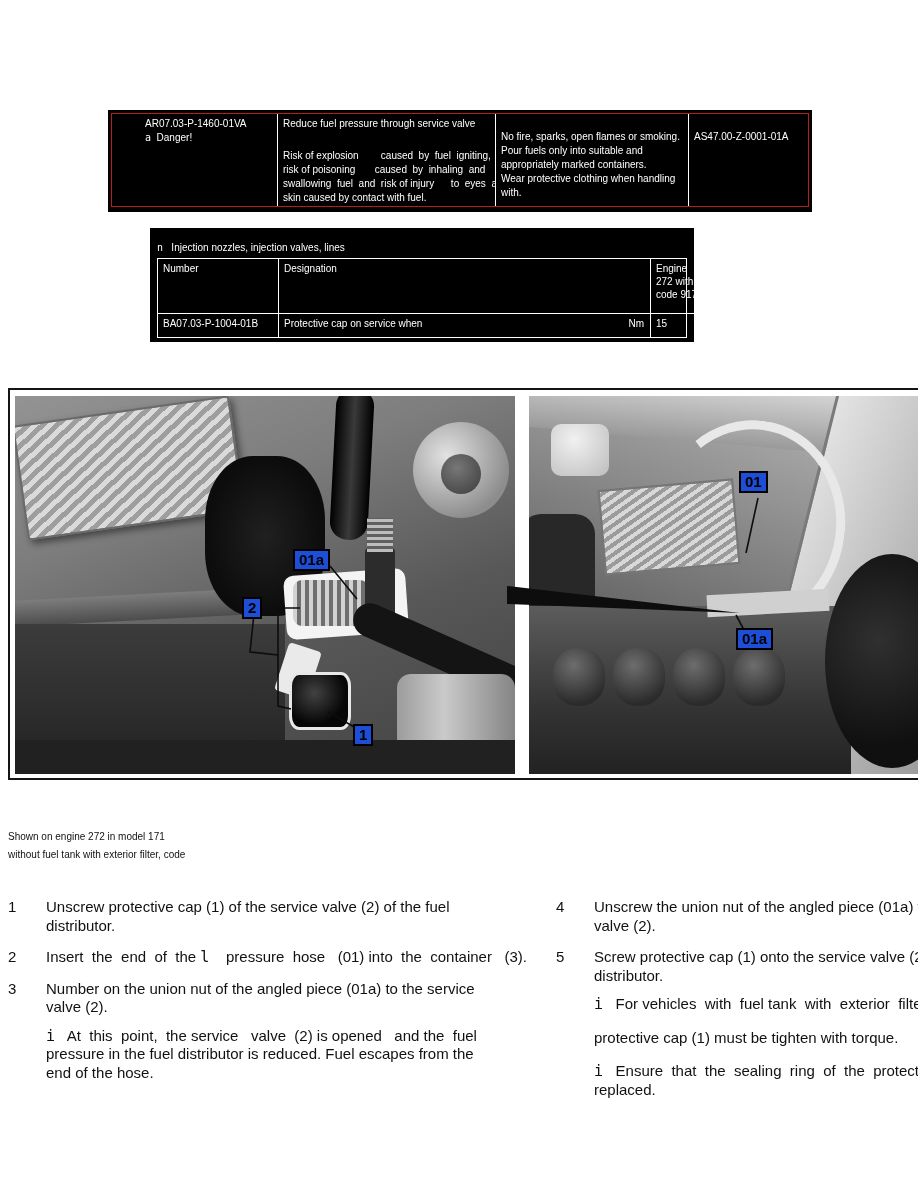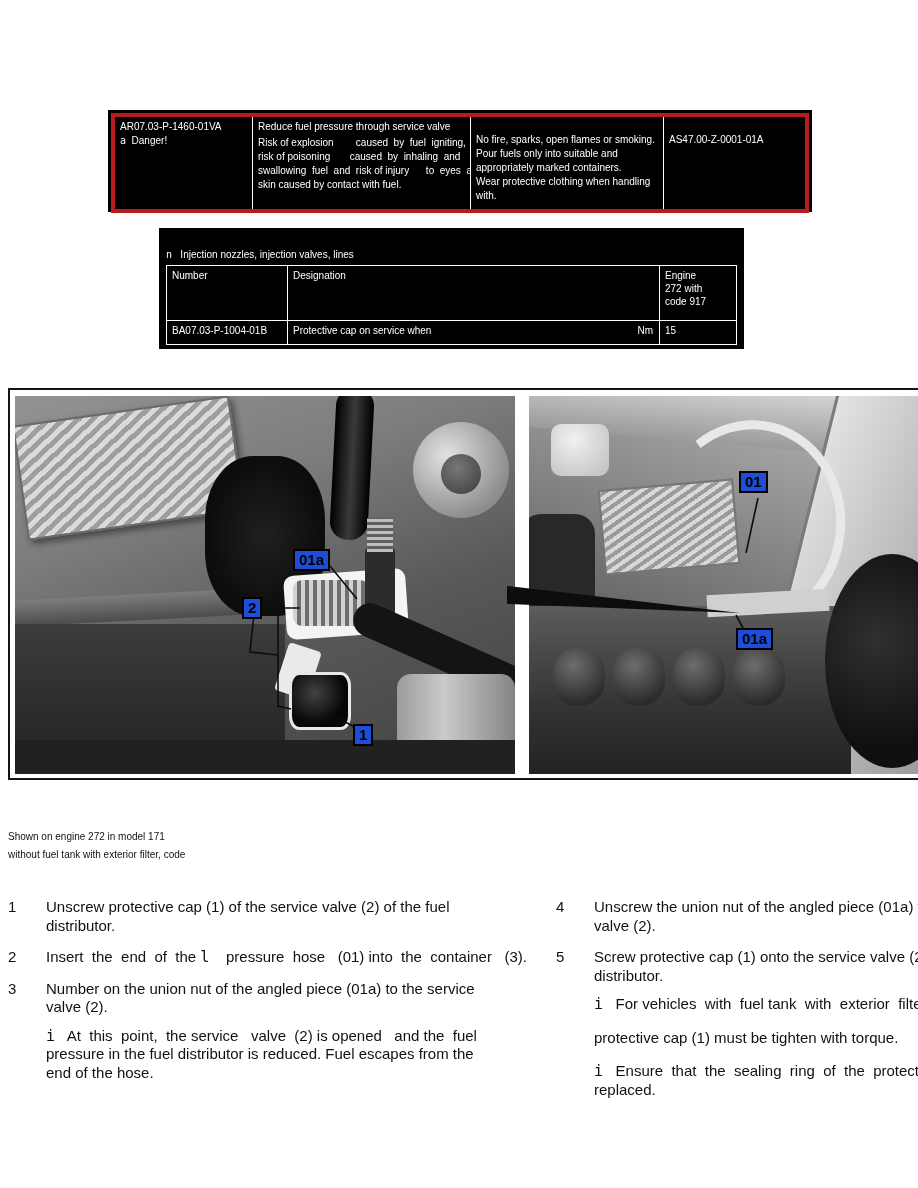--- a/index.html
+++ b/index.html
@@ -5,27 +5,27 @@
   html,body{margin:0;padding:0;background:#fff;}
   #page{position:relative;width:918px;height:1188px;background:#fff;overflow:hidden;
         font-family:"Liberation Sans",sans-serif;color:#111;}
   .ln{white-space:pre;}
   .sym{font-family:"DejaVu Sans Mono",monospace;}
 
   
   .blk{position:absolute;background:#000;color:#fff;}
   .t1wrap{left:108px;top:110px;width:704px;height:102px;padding:3px 3px 7px 3px;box-sizing:border-box;}
   .t1{display:grid;grid-template-columns:138px 218px 193px 1fr;height:100%;
-      border:4px solid #b91c1c;font-size:10px;line-height:14px;}
+      border:1px solid #b91c1c;font-size:10px;line-height:14px;padding-left:28px;}
   .t1c{border-right:1px solid #fff;padding:3px 5px;box-sizing:border-box;overflow:hidden;}
   .t1c:last-child{border-right:none;}
   .c-top16{padding-top:16px;}
-  .t1 .title-ln{margin-bottom:2px;}
-
-  .t2wrap{left:159px;top:228px;width:585px;padding:15px 0 2px 0;box-sizing:border-box;}
+  .t1 .title-ln{margin-bottom:18px;}
+
+  .t2wrap{left:150px;top:228px;width:544px;padding:8px 0 2px 0;box-sizing:border-box;}
   .t2title{font-size:10px;line-height:13px;padding:5px 7px 4px 7px;}
   .t2{display:grid;grid-template-columns:121px 372px 1fr;margin:0 7px 2px 7px;
       border:1px solid #fff;font-size:10px;line-height:13px;}
   .t2h{border-right:1px solid #fff;border-bottom:1px solid #fff;height:55px;
        padding:3px 5px;box-sizing:border-box;}
   .t2h:nth-child(3){border-right:none;}
   .t2d{border-right:1px solid #fff;height:23px;padding:3px 5px;box-sizing:border-box;position:relative;}
   .t2d:last-child{border-right:none;}
   .unit{position:absolute;right:6px;top:3px;}
 

